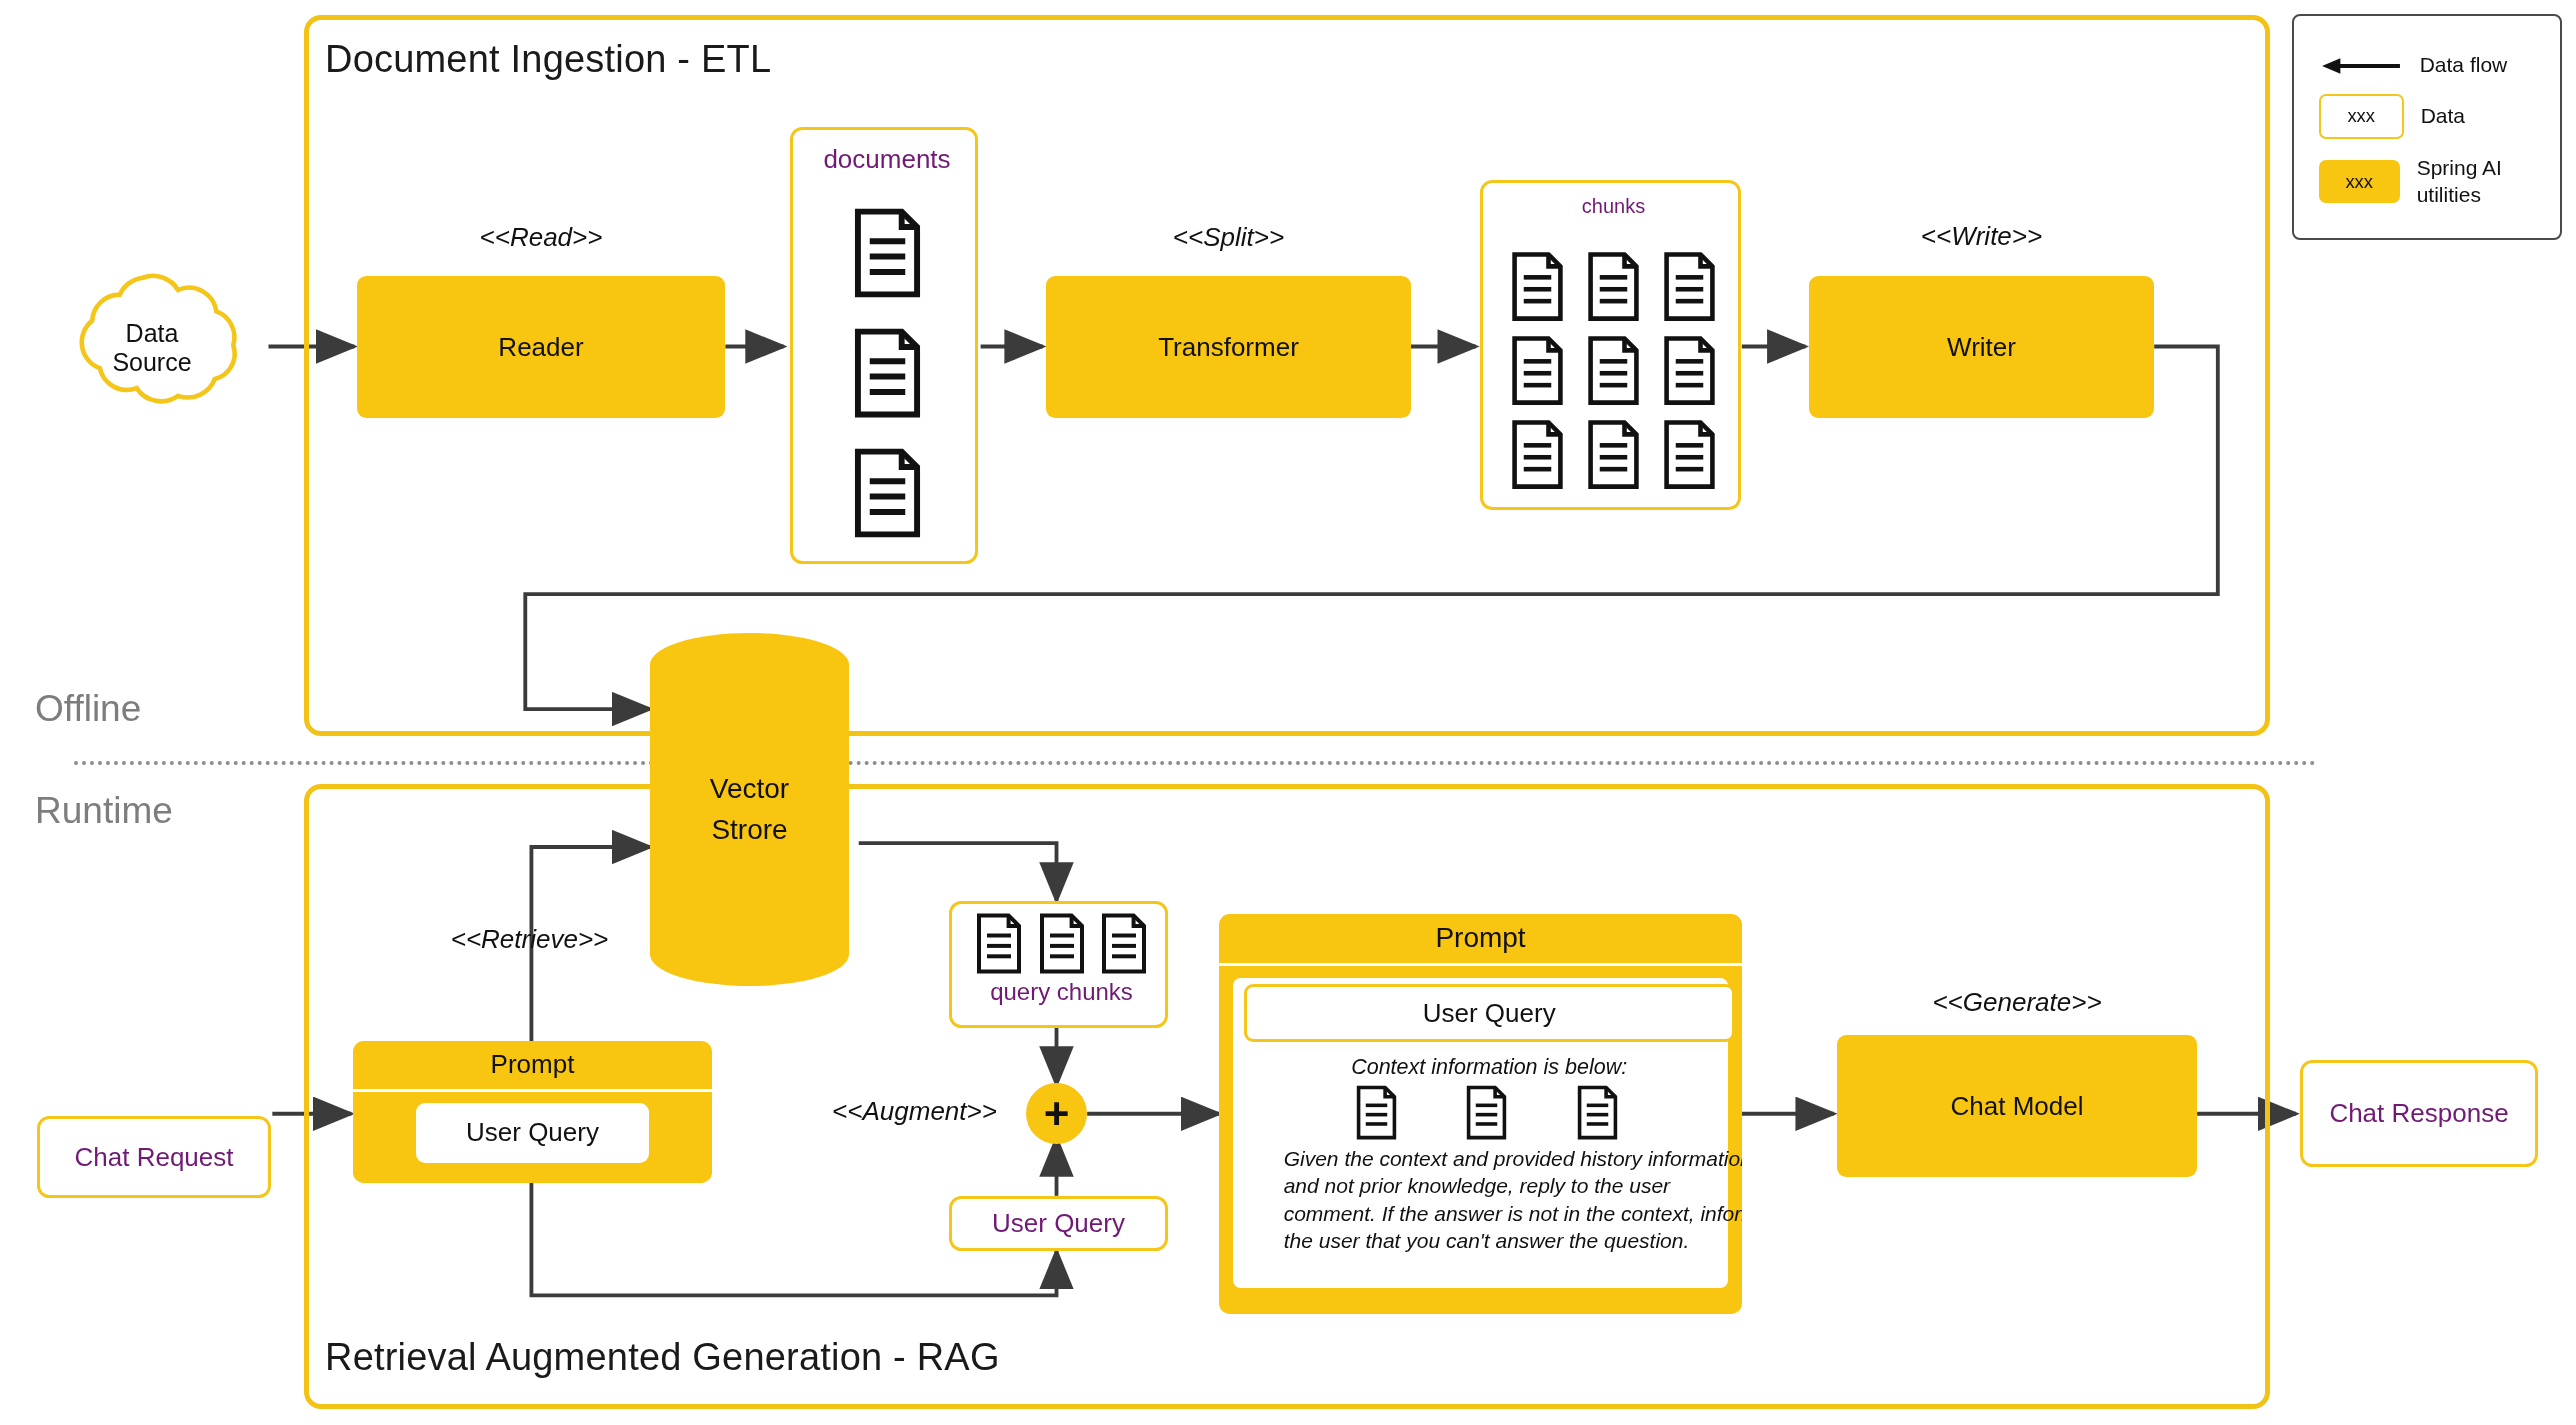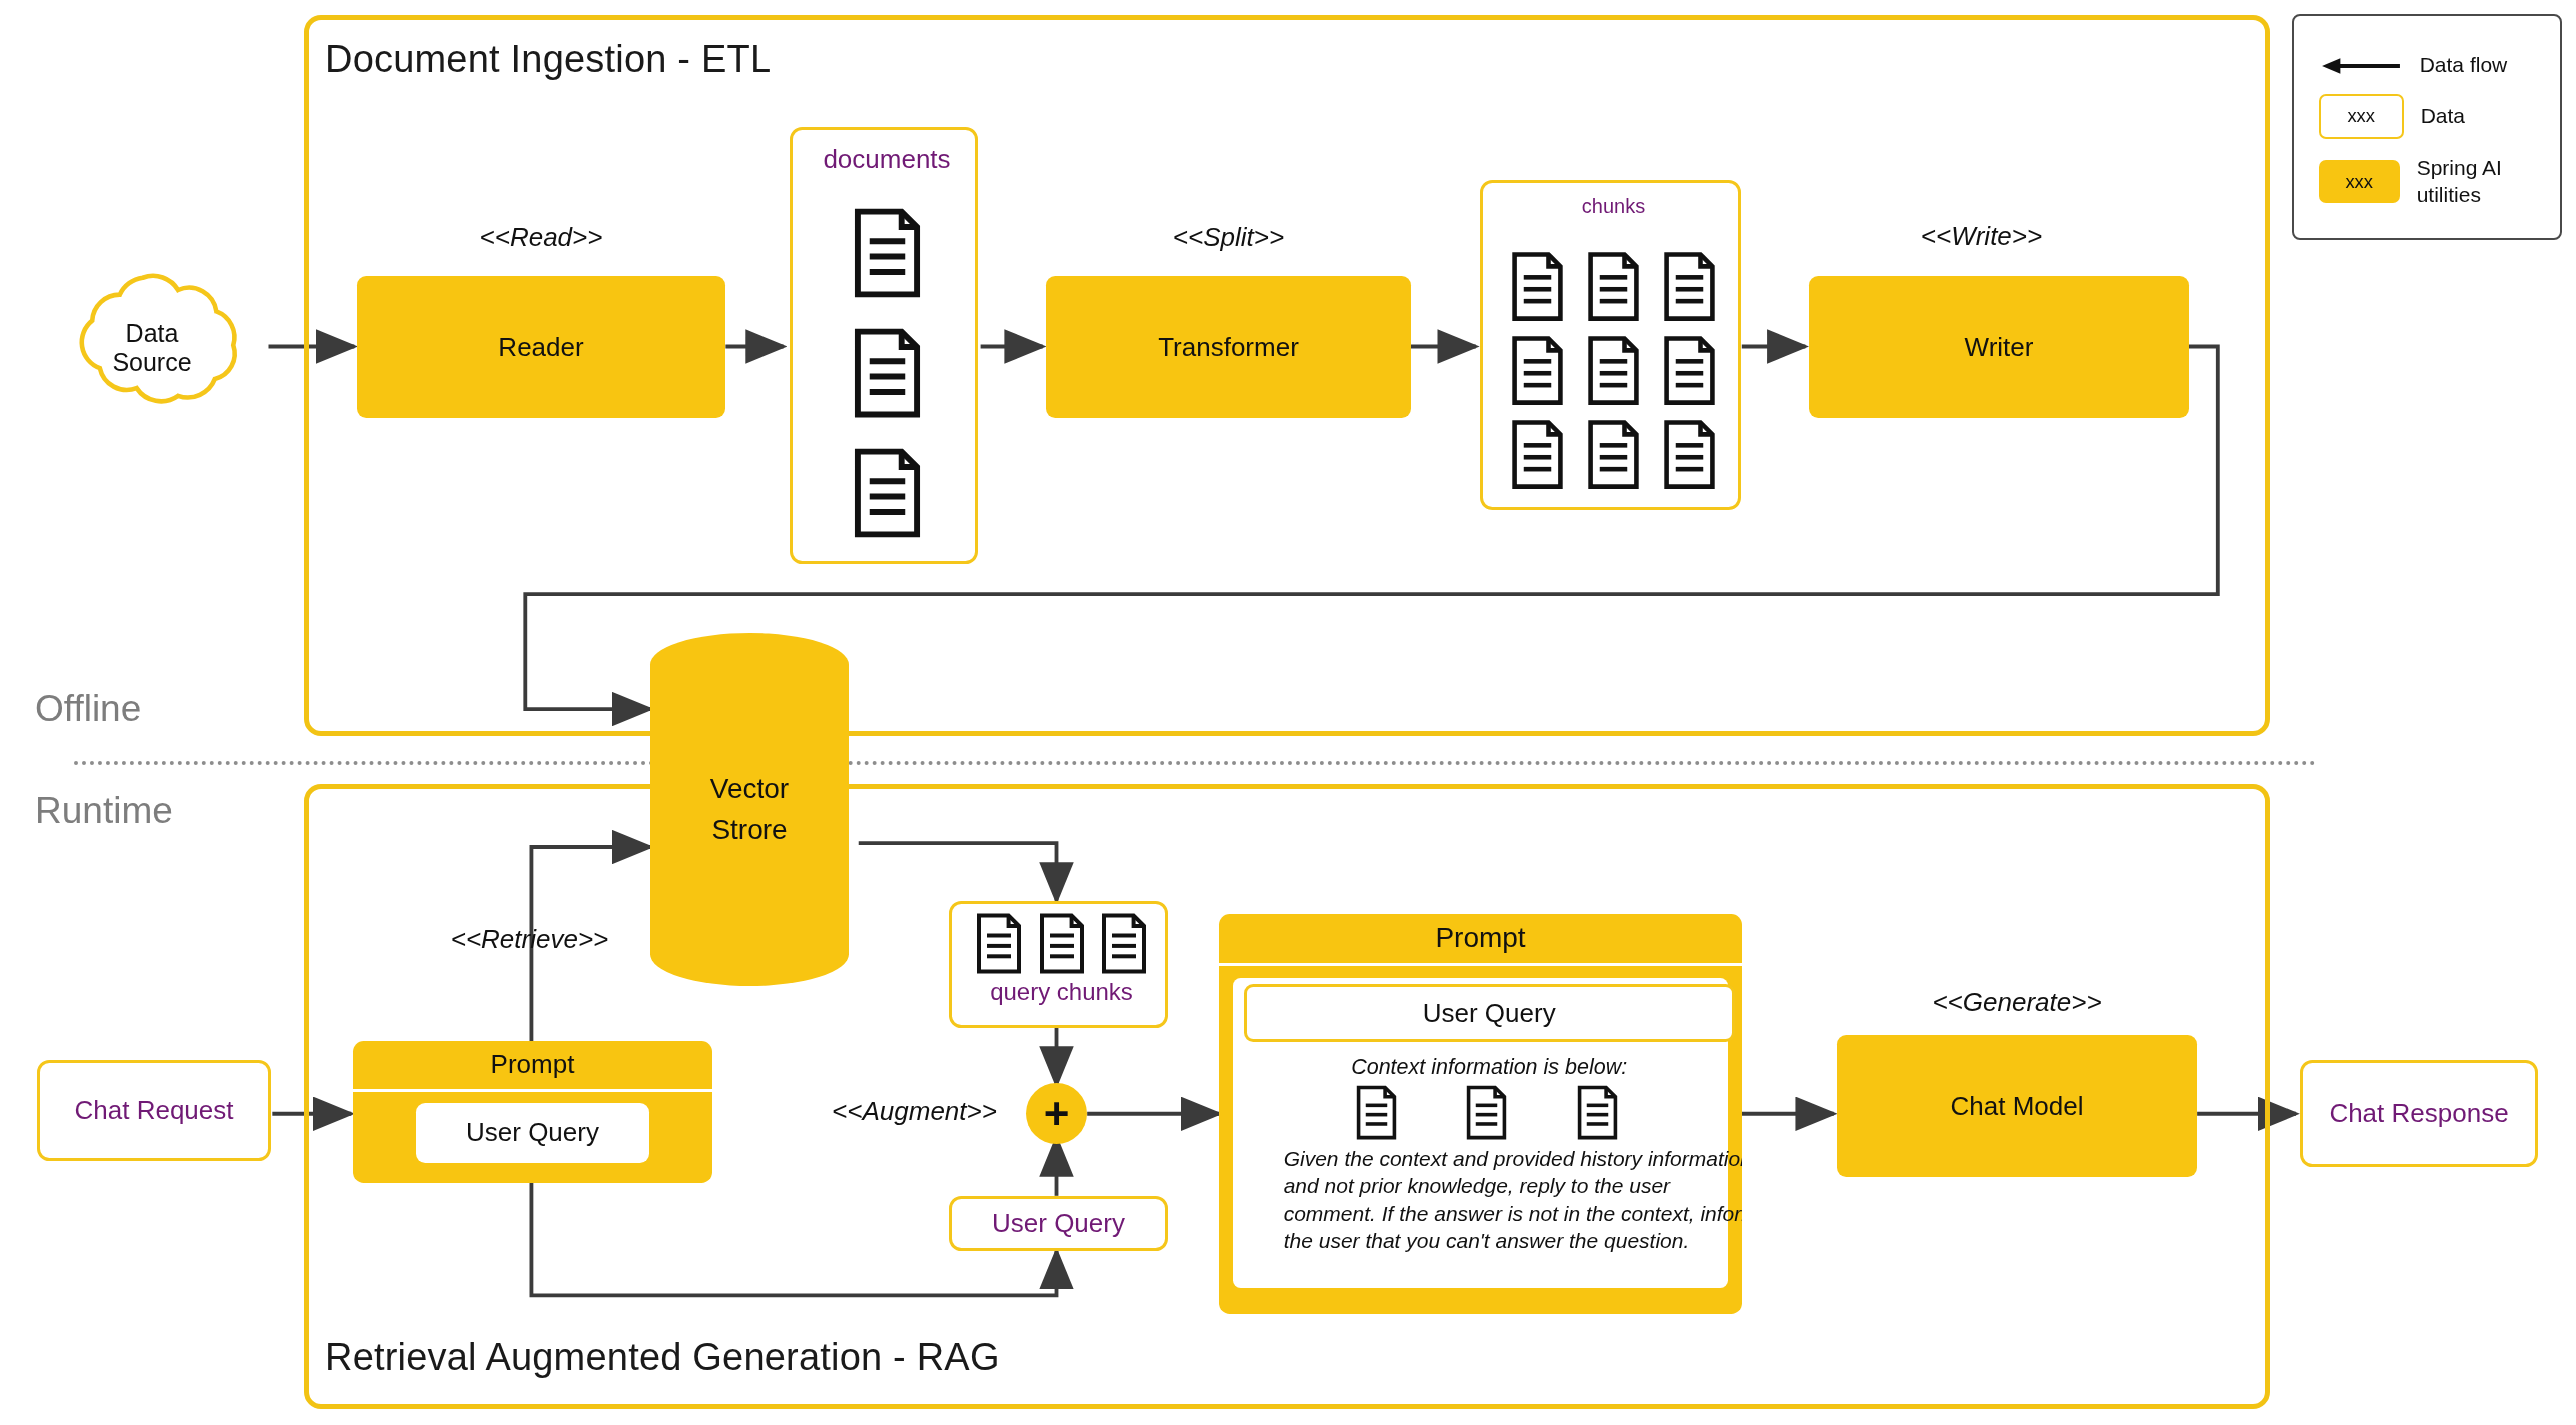--- a/index.html
+++ b/index.html
@@ -243,35 +243,35 @@
         <g stroke="#111" stroke-width="5">
           <line x1="15" y1="28" x2="45" y2="28"></line>
           <line x1="15" y1="41" x2="45" y2="41"></line>
           <line x1="15" y1="54" x2="45" y2="54"></line>
         </g>
       </svg>
   </div>
 </div>
 
 <div class="abs stereo" style="left:1809px;top:221px;width:345px;">&lt;&lt;Write&gt;&gt;</div>
-<div class="abs util" style="left:1809px;top:276px;width:380px;height:142px;">Writer</div>
+<div class="abs util" style="left:1809px;top:276px;width:345px;height:142px;">Writer</div>
 
 <div class="abs phase" style="left:35px;top:688px;">Offline</div>
 <div class="abs divider" style="left:74px;top:761px;width:2243px;"></div>
 <div class="abs phase" style="left:35px;top:790px;">Runtime</div>
 
 <div class="abs frame" style="left:304px;top:784px;width:1966px;height:625px;"></div>
 <div class="abs sect-title" style="left:325px;top:1336px;">Retrieval Augmented Generation - RAG</div>
 
 <div class="abs cyl" style="left:650px;top:633px;width:199px;height:353px;flex-direction:column;">
   <span>Vector</span>
   <span>Strore</span>
 </div>
 
-<div class="abs data" style="left:37px;top:1060px;width:234px;height:101px;">Chat Request</div>
+<div class="abs data" style="left:37px;top:1116px;width:234px;height:82px;">Chat Request</div>
 
 <div class="abs prompt-box" style="left:353px;top:1041px;width:359px;height:142px;">
   <div class="prompt-hdr">Prompt</div>
   <div class="prompt-inner-uq" style="margin:10.7px 63px 0 63px;height:60px;">User Query</div>
 </div>
 
 <div class="abs stereo" style="left:399px;top:924px;width:261px;">&lt;&lt;Retrieve&gt;&gt;</div>
 
 <div class="abs data" style="left:949px;top:901px;width:219px;height:127px;display:block;">
   <div class="abs" style="left:9.2px;top:9.2px;width:201px;height:60px;display:flex;

